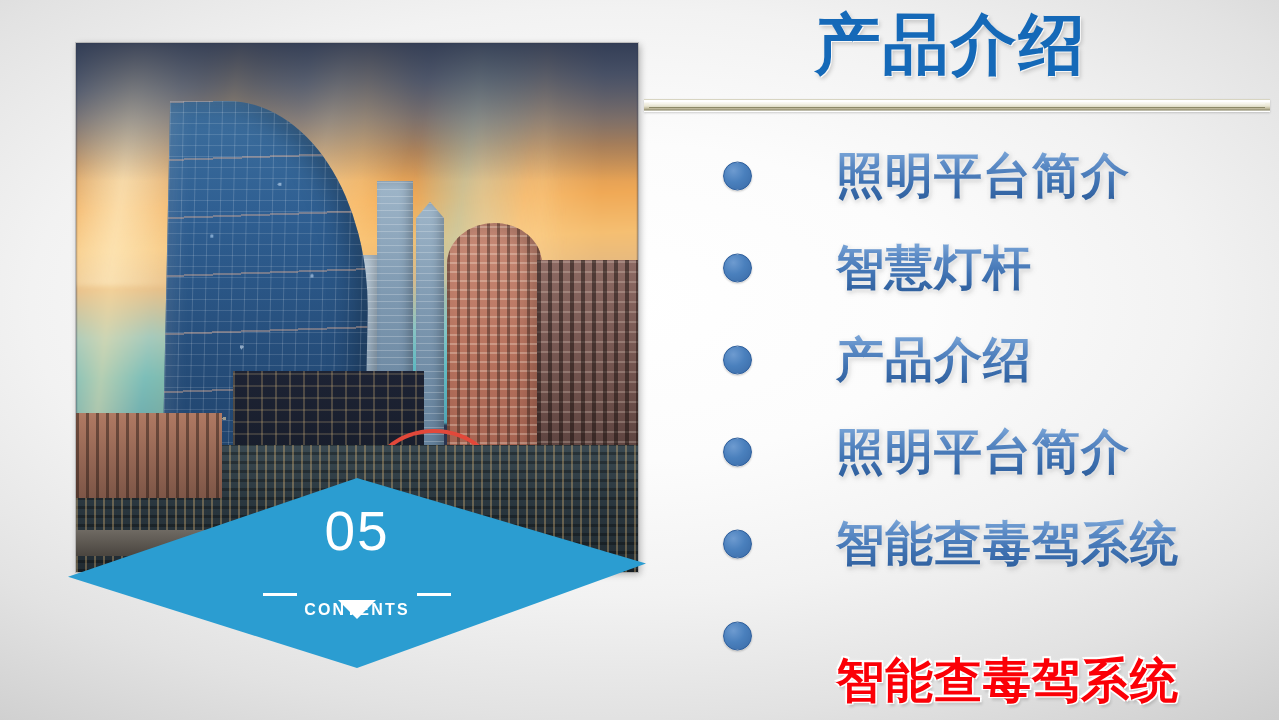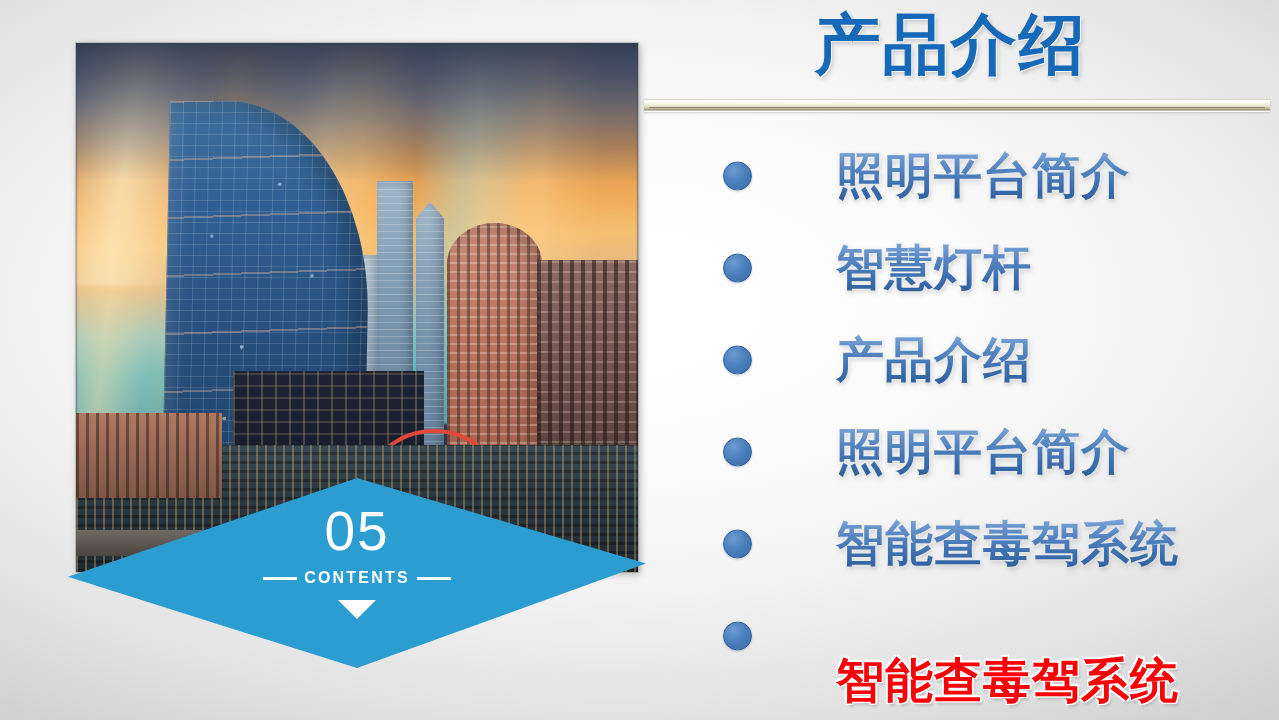--- a/index.html
+++ b/index.html
@@ -171,21 +171,21 @@
   .diamond .num{
     position:absolute;left:0;right:0;top:26px;text-align:center;
     color:#ffffff;font-size:55px;font-weight:400;letter-spacing:2px;line-height:1;
   }
   .diamond .contents-row{
     position:absolute;left:0;right:0;top:92px;
     display:flex;align-items:center;justify-content:center;gap:7px;
   }
   .diamond .rule-s{width:34px;height:3px;background:#ffffff;}
   .diamond .contents{
-    color:#ffffff;font-size:16px;font-weight:bold;letter-spacing:2.2px;line-height:1;
+    color:#ffffff;font-size:16px;font-weight:bold;letter-spacing:2.2px;line-height:1;margin-top:32px;
   }
   .diamond .caret{
     position:absolute;left:50%;top:122px;transform:translateX(-50%);
     width:0;height:0;border-left:19px solid transparent;border-right:19px solid transparent;
     border-top:19px solid #ffffff;
   }
 
   
   .right{position:absolute;left:640px;top:0;width:639px;height:532px;}
 

